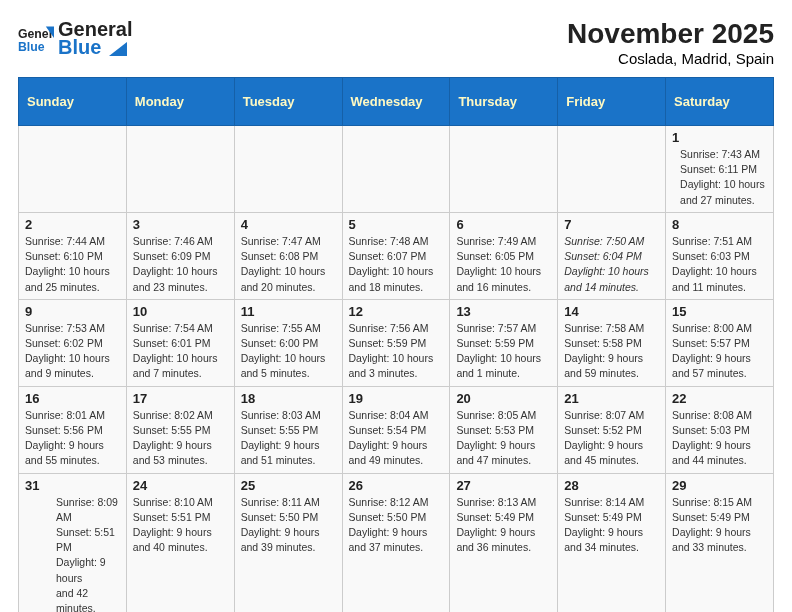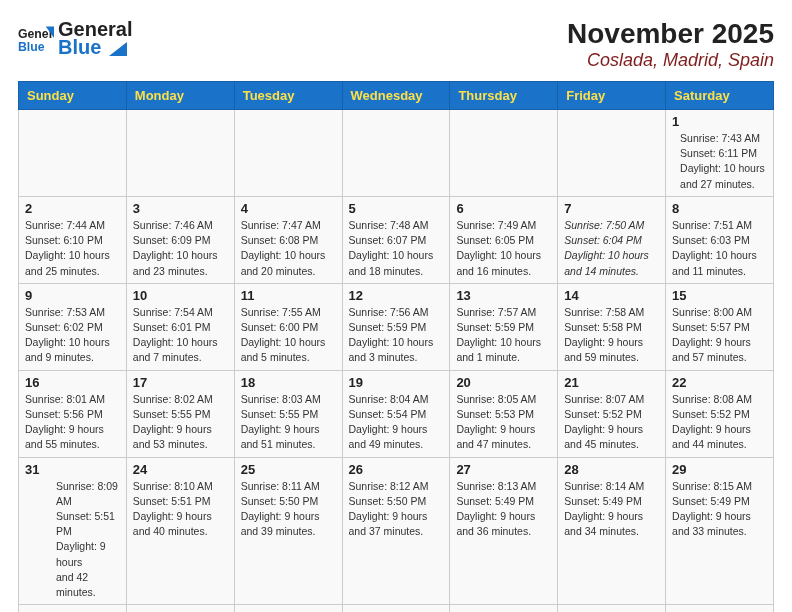--- a/index.html
+++ b/index.html
@@ -30,36 +30,35 @@
     }
     .title-block {
       text-align: right;
     }
     .cal-title {
       font-size: 28px;
       font-weight: bold;
       color: #222;
     }
     .cal-subtitle {
-      font-size: 18px;
-      color: #7f1d1d;
-      font-style: italic;
+      font-size: 15px;
+      color: #000000;
     }
     .calendar {
       width: 100%;
       border-collapse: collapse;
       border: 1px solid #bbb;
     }
     .calendar th {
       background: #1a73c8;
-      color: #fde047;
+      color: #fef9c3;
       font-size: 13px;
       font-weight: bold;
       text-align: left;
-      padding: 6px 8px;
+      padding: 16px 8px;
       border: 1px solid #1560a8;
     }
     .calendar td {
       vertical-align: top;
       border: 1px solid #ccc;
       padding: 4px 6px;
       width: calc(100% / 7);
       min-height: 78px;
       background: #f9f9f9;
       font-size: 11px;
@@ -280,21 +279,21 @@
           <td>
             <span class="day-num">21</span>
             <div class="day-info" style="white-space: pre-line;">Sunrise: 8:07 AM
 Sunset: 5:52 PM
 Daylight: 9 hours
 and 45 minutes.</div>
           </td>
           <td>
             <span class="day-num">22</span>
             <div class="day-info" style="white-space: pre-line;">Sunrise: 8:08 AM
-Sunset: 5:52 PM
+Sunset: 5:03 PM
 Daylight: 9 hours
 and 44 minutes.</div>
           </td>
         </tr>
         <tr>
           <td>
             <span class="day-num">31</span>
             <div class="day-info" style="white-space: pre-line; margin-left: 31px;">Sunrise: 8:09 AM
 Sunset: 5:51 PM
 Daylight: 9 hours

